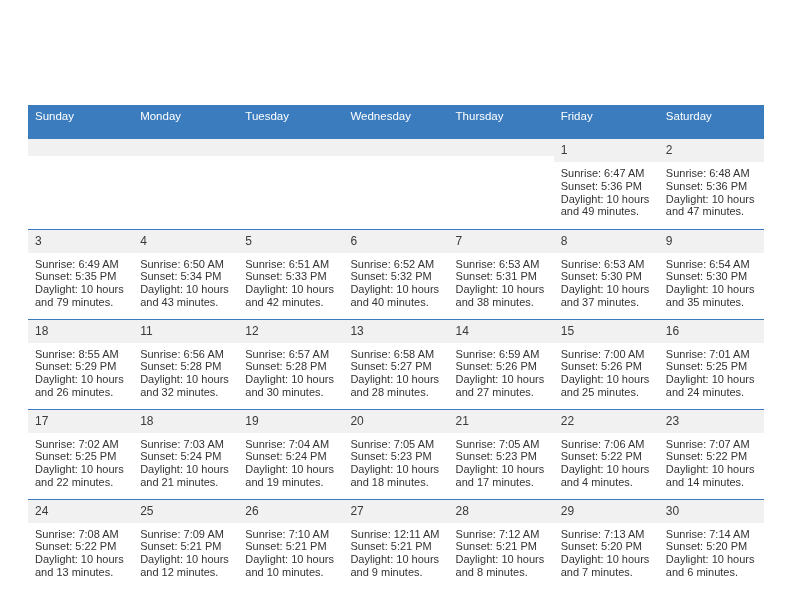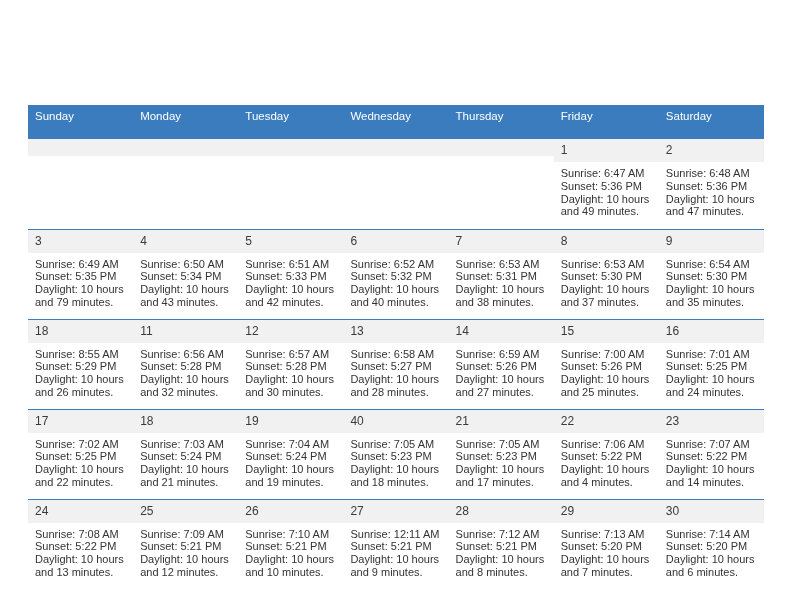--- a/index.html
+++ b/index.html
@@ -347,21 +347,21 @@
           <td>
             <div class="daynum">19</div>
             <div class="cellbody">
               <div>Sunrise: 7:04 AM</div>
               <div>Sunset: 5:24 PM</div>
               <div>Daylight: 10 hours</div>
               <div>and 19 minutes.</div>
             </div>
           </td>
           <td>
-            <div class="daynum">40</div>
+            <div class="daynum">20</div>
             <div class="cellbody">
               <div>Sunrise: 7:05 AM</div>
               <div>Sunset: 5:23 PM</div>
               <div>Daylight: 10 hours</div>
               <div>and 18 minutes.</div>
             </div>
           </td>
           <td>
             <div class="daynum">21</div>
             <div class="cellbody">

